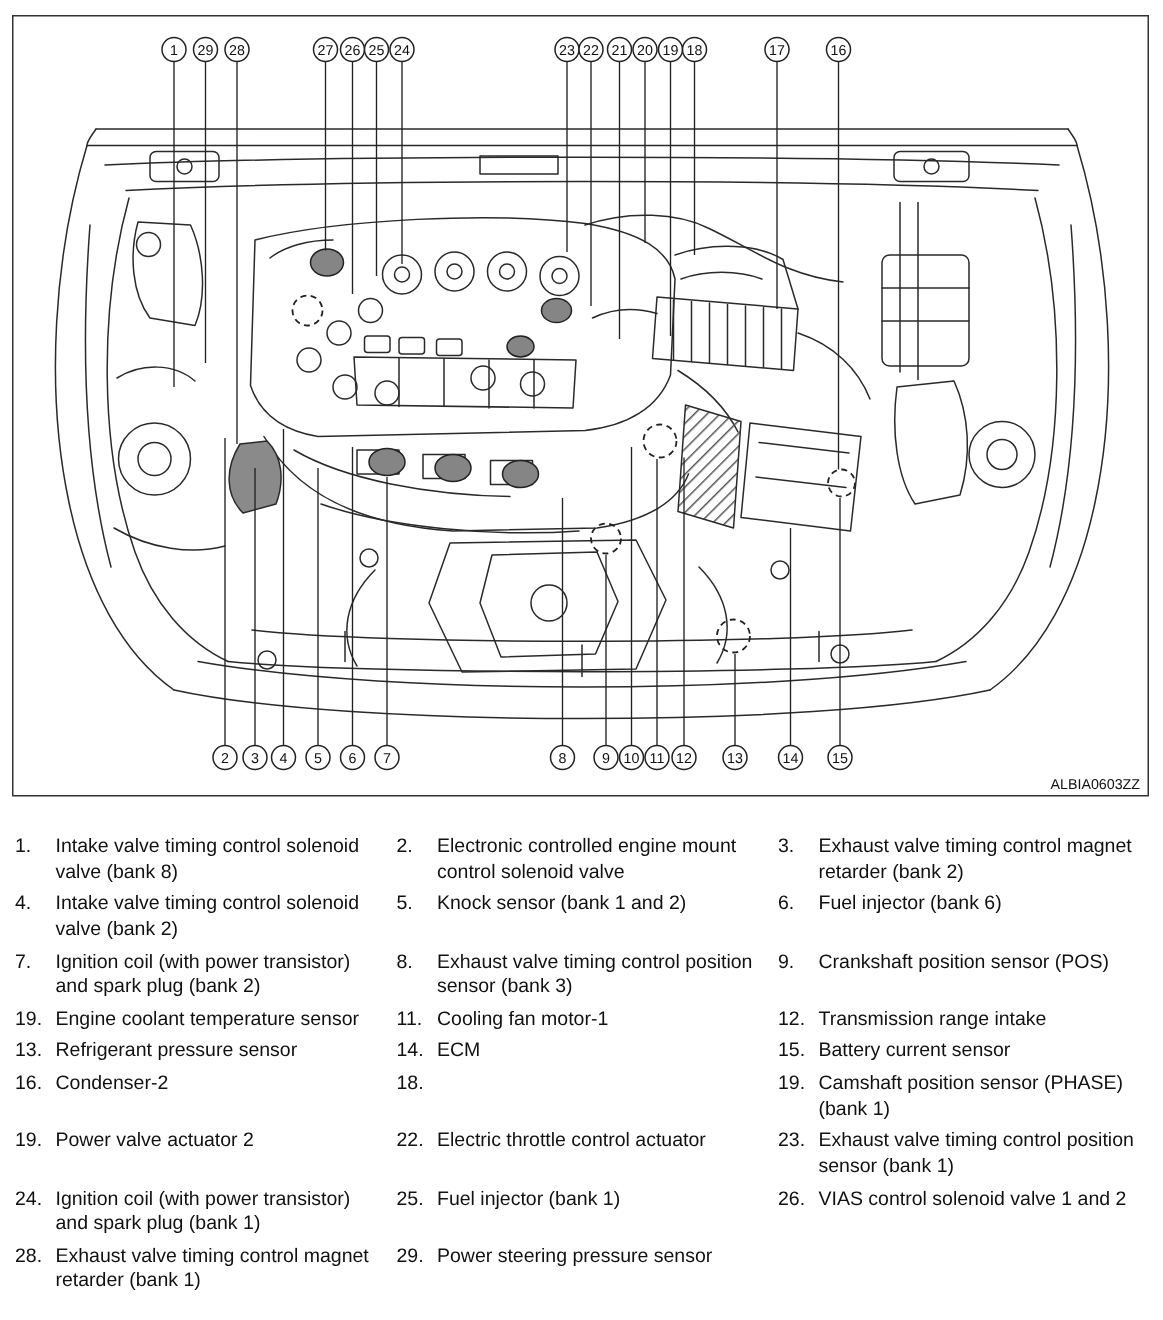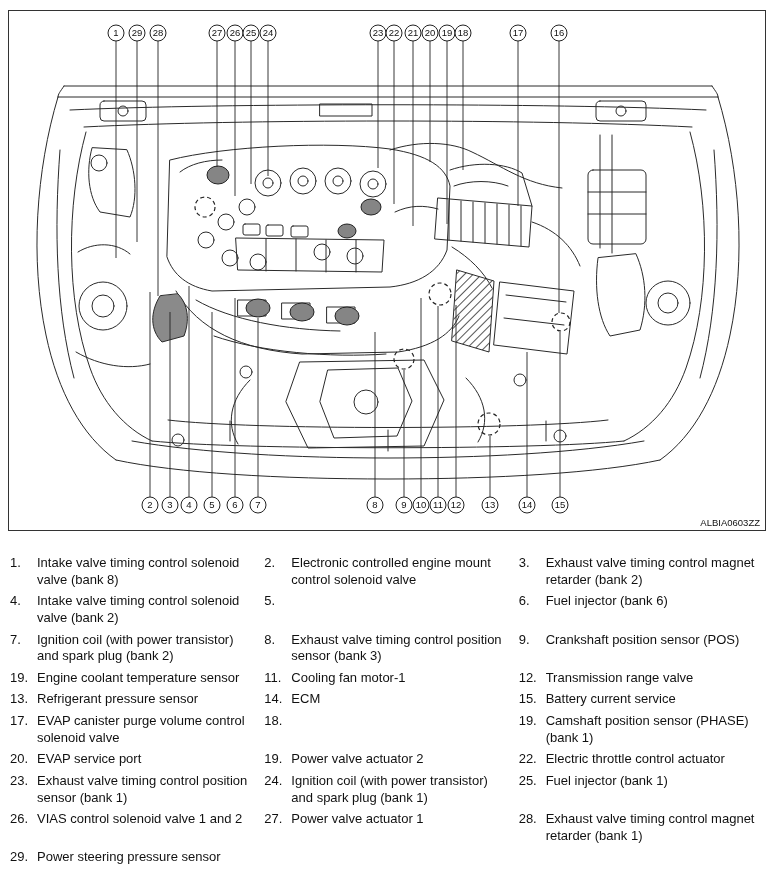--- a/index.html
+++ b/index.html
@@ -255,20 +255,21 @@
     <span class="txt">Exhaust valve timing control magnet retarder (bank 2)</span>
   </div>
 
   <div class="legend-item">
     <span class="num">4.</span>
     <span class="txt">Intake valve timing control solenoid valve (bank 2)</span>
   </div>
 
   <div class="legend-item">
     <span class="num">5.</span>
+    <span class="txt">Knock sensor (bank 1 and 2)</span>
   </div>
 
   <div class="legend-item">
     <span class="num">6.</span>
     <span class="txt">Fuel injector (bank 6)</span>
   </div>
 
   <div class="legend-item">
     <span class="num">7.</span>
     <span class="txt">Ignition coil (with power transistor) and spark plug (bank 2)</span>
@@ -289,57 +290,53 @@
     <span class="txt">Engine coolant temperature sensor</span>
   </div>
 
   <div class="legend-item">
     <span class="num">11.</span>
     <span class="txt">Cooling fan motor-1</span>
   </div>
 
   <div class="legend-item">
     <span class="num">12.</span>
-    <span class="txt">Transmission range valve</span>
+    <span class="txt">Transmission range intake</span>
   </div>
 
   <div class="legend-item">
     <span class="num">13.</span>
     <span class="txt">Refrigerant pressure sensor</span>
   </div>
 
   <div class="legend-item">
     <span class="num">14.</span>
     <span class="txt">ECM</span>
   </div>
 
   <div class="legend-item">
     <span class="num">15.</span>
-    <span class="txt">Battery current service</span>
-  </div>
-
-
-  <div class="legend-item">
-    <span class="num">17.</span>
-    <span class="txt">EVAP canister purge volume control solenoid valve</span>
-  </div>
+    <span class="txt">Battery current sensor</span>
+  </div>
+
+  <div class="legend-item">
+    <span class="num">16.</span>
+    <span class="txt">Condenser-2</span>
+  </div>
+
 
   <div class="legend-item">
     <span class="num">18.</span>
   </div>
 
   <div class="legend-item">
     <span class="num">19.</span>
     <span class="txt">Camshaft position sensor (PHASE) (bank 1)</span>
   </div>
 
-  <div class="legend-item">
-    <span class="num">20.</span>
-    <span class="txt">EVAP service port</span>
-  </div>
 
   <div class="legend-item">
     <span class="num">19.</span>
     <span class="txt">Power valve actuator 2</span>
   </div>
 
   <div class="legend-item">
     <span class="num">22.</span>
     <span class="txt">Electric throttle control actuator</span>
   </div>
@@ -357,24 +354,20 @@
   <div class="legend-item">
     <span class="num">25.</span>
     <span class="txt">Fuel injector (bank 1)</span>
   </div>
 
   <div class="legend-item">
     <span class="num">26.</span>
     <span class="txt">VIAS control solenoid valve 1 and 2</span>
   </div>
 
-  <div class="legend-item">
-    <span class="num">27.</span>
-    <span class="txt">Power valve actuator 1</span>
-  </div>
 
   <div class="legend-item">
     <span class="num">28.</span>
     <span class="txt">Exhaust valve timing control magnet retarder (bank 1)</span>
   </div>
 
   <div class="legend-item">
     <span class="num">29.</span>
     <span class="txt">Power steering pressure sensor</span>
   </div>

